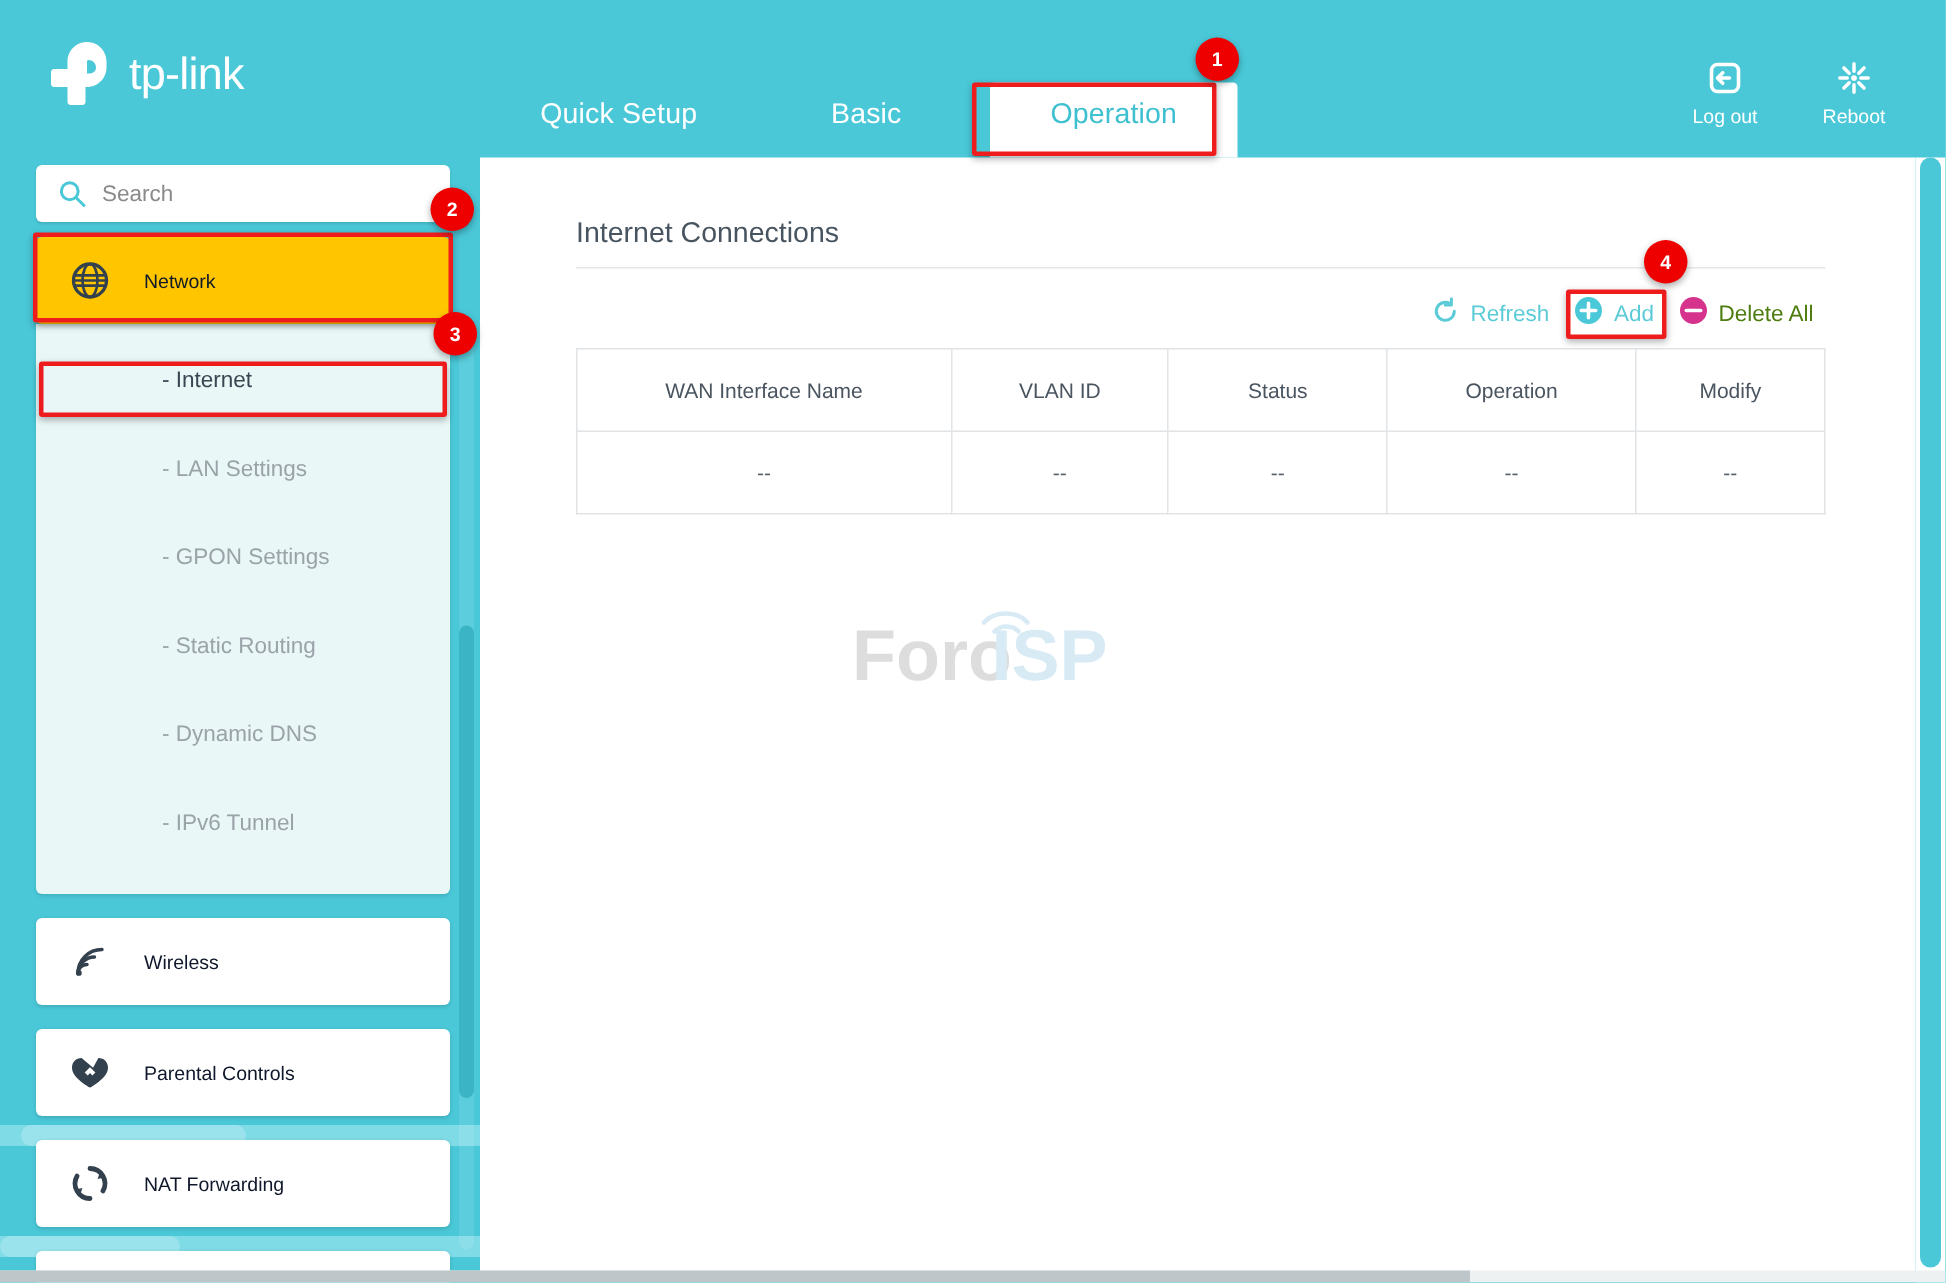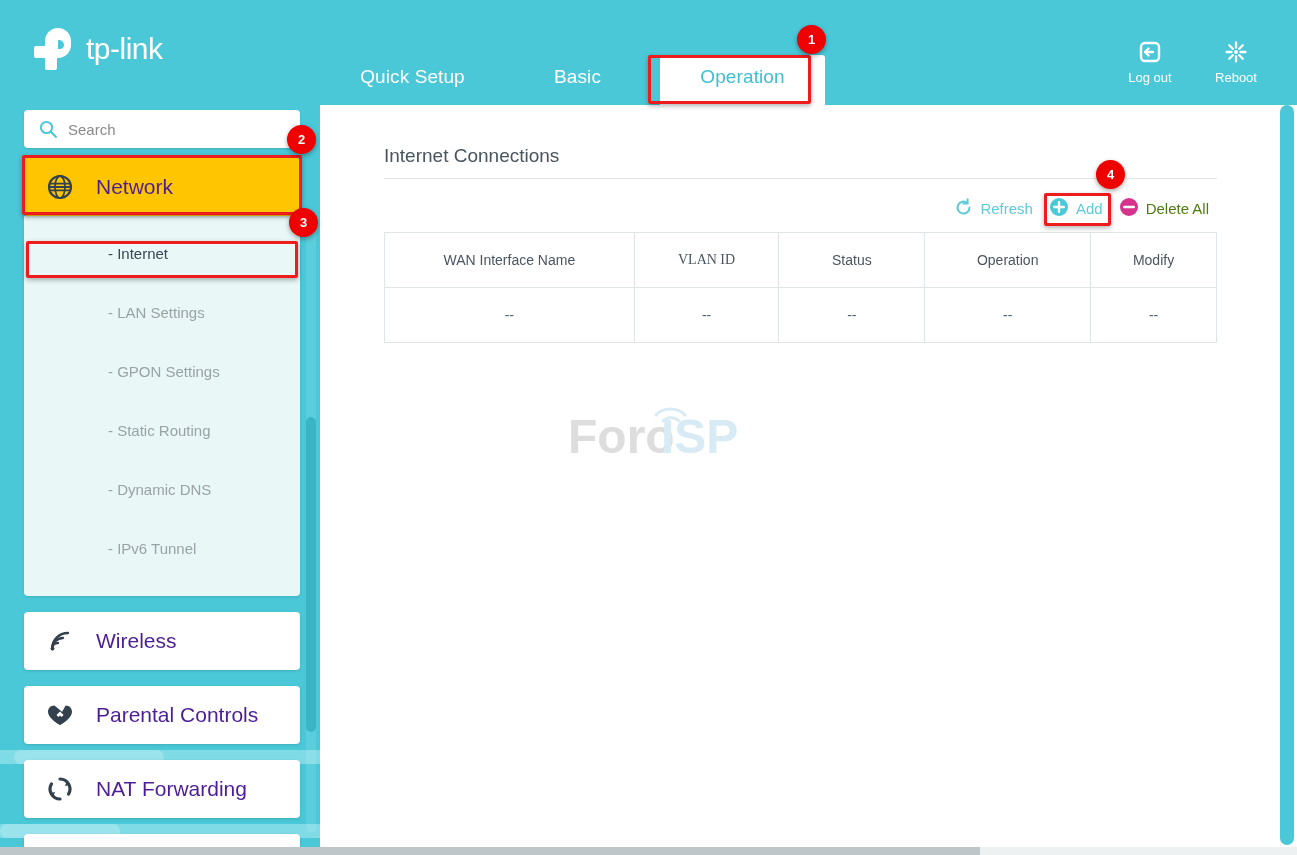--- a/index.html
+++ b/index.html
@@ -91,21 +91,21 @@
     margin-bottom: 16px;
     box-shadow: 0 1px 3px rgba(0,0,0,.14);
     cursor: pointer;
     position: relative;
   }
   .menu-item.active { background: #ffc600; }
   .menu-item .mi-icon {
     width: 72px; display: flex;
     align-items: center; justify-content: center;
   }
-  .menu-item .mi-label { font-size: 21px; color: #4c1d95; }
+  .menu-item .mi-label { font-size: 13px; color: #0f172a; }
 
   .submenu {
     width: 276px; background: #e9f7f7;
     border-radius: 0 0 4px 4px;
     padding: 8px 16px 18px 0;
     margin-bottom: 16px;
     margin-top: -16px;
     box-shadow: 0 1px 3px rgba(0,0,0,.12);
   }
   .submenu-item {
@@ -182,21 +182,21 @@
     border: 1px solid #e0e4e6;
     font-weight: normal;
     font-size: 14px;
     color: #4a5560;
     text-align: center;
     height: 55px;
   }
   .table th { background: #fff; margin-top: 36px; }
   .table td { color: #56616b; }
   .col-wan { width: 250px; }
-  .col-vlan { width: 145px; font-family: Liberation Serif, serif; }
+  .col-vlan { width: 145px; }
   .col-status { width: 146px; }
   .col-oper { width: 166px; }
   .col-mod { width: 126px; }
 
   
   .watermark {
     position: absolute; left: 248px; top: 290px;
     width: 200px; height: 70px;
     opacity: .95;
     pointer-events: none;

